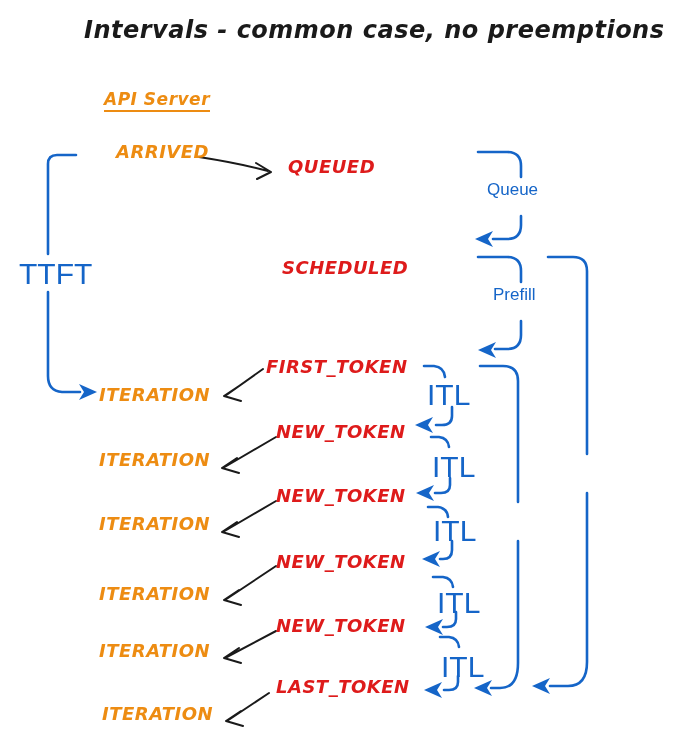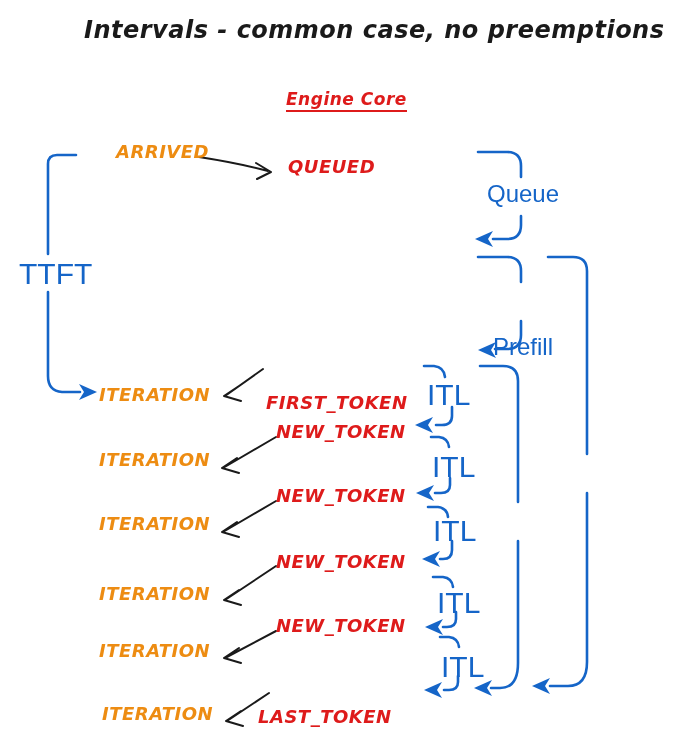--- a/index.html
+++ b/index.html
@@ -22,21 +22,21 @@
   .api{color:var(--api-server);}
   .core{color:var(--engine-core);}
   .event{
     font-size:18px;font-weight:600;font-style:italic;letter-spacing:.5px;
   }
   .ilabel{
     color:var(--interval);
     font-family:"Liberation Sans", sans-serif;
     font-weight:500;
   }
-  .lbl24{font-size:24px;}
+  .lbl24{font-size:17px;}
   .lbl22{font-size:30px;}
   svg{position:absolute;left:0;top:0;}
   .bstroke{stroke:var(--interval);stroke-width:2.6;fill:none;stroke-linecap:round;stroke-linejoin:round;}
   .bfill{fill:var(--interval);stroke:none;}
   .kstroke{stroke:var(--arrow);stroke-width:2;fill:none;stroke-linecap:round;stroke-linejoin:round;}
 </style>
 </head>
 <body>
 
 <div class="canvas">
@@ -101,40 +101,41 @@
       <path class="kstroke" d="M276,437 L223,468 M222,468 L237,458 M222,468 L239,473"></path>
       <path class="kstroke" d="M276,501 L223,532 M222,532 L237,522 M222,532 L239,537"></path>
       <path class="kstroke" d="M276,566 L225,600 M224,600 L239,590 M224,600 L241,605"></path>
       <path class="kstroke" d="M276,631 L225,658 M224,658 L239,648 M224,658 L241,663"></path>
       <path class="kstroke" d="M269,693 L227,721 M226,721 L241,711 M226,721 L243,726"></path>
     </g>
   </svg>
 
   <div class="abs title" style="left:84px;top:16px;">Intervals - common case, no preemptions</div>
 
-  <div class="abs col-header core" style="left:286px;top:89px;">Engine Core</div>
+  <div class="abs col-header api" style="left:104px;top:89px;">API Server</div>
 
   <div class="abs event api" style="left:116px;top:141px;">ARRIVED</div>
   <div class="abs event api" style="left:99px;top:384px;">ITERATION</div>
   <div class="abs event api" style="left:99px;top:449px;">ITERATION</div>
   <div class="abs event api" style="left:99px;top:513px;">ITERATION</div>
   <div class="abs event api" style="left:99px;top:583px;">ITERATION</div>
   <div class="abs event api" style="left:99px;top:640px;">ITERATION</div>
   <div class="abs event api" style="left:102px;top:703px;">ITERATION</div>
 
   <div class="abs event core" style="left:288px;top:156px;text-align:center;">QUEUED</div>
-  <div class="abs event core" style="left:266px;top:356px;margin-top:36px;">FIRST_TOKEN</div>
+  <div class="abs event core" style="left:282px;top:257px;">SCHEDULED</div>
+  <div class="abs event core" style="left:266px;top:356px;">FIRST_TOKEN</div>
   <div class="abs event core" style="left:276px;top:421px;">NEW_TOKEN</div>
   <div class="abs event core" style="left:276px;top:485px;">NEW_TOKEN</div>
   <div class="abs event core" style="left:276px;top:551px;">NEW_TOKEN</div>
   <div class="abs event core" style="left:276px;top:615px;">NEW_TOKEN</div>
-  <div class="abs event core" style="left:258px;top:676px;margin-top:30px;">LAST_TOKEN</div>
+  <div class="abs event core" style="left:276px;top:676px;">LAST_TOKEN</div>
 
   <div class="abs ilabel lbl22" style="left:19px;top:257px;">TTFT</div>
   <div class="abs ilabel lbl24" style="left:487px;top:180px;">Queue</div>
-  <div class="abs ilabel lbl24" style="left:493px;top:285px;margin-top:48px;">Prefill</div>
+  <div class="abs ilabel lbl24" style="left:493px;top:285px;">Prefill</div>
   <div class="abs ilabel lbl22" style="left:427px;top:378px;">ITL</div>
   <div class="abs ilabel lbl22" style="left:432px;top:450px;">ITL</div>
   <div class="abs ilabel lbl22" style="left:433px;top:514px;">ITL</div>
   <div class="abs ilabel lbl22" style="left:437px;top:586px;">ITL</div>
   <div class="abs ilabel lbl22" style="left:441px;top:650px;">ITL</div>
 
 </div>
 
 </body></html>

